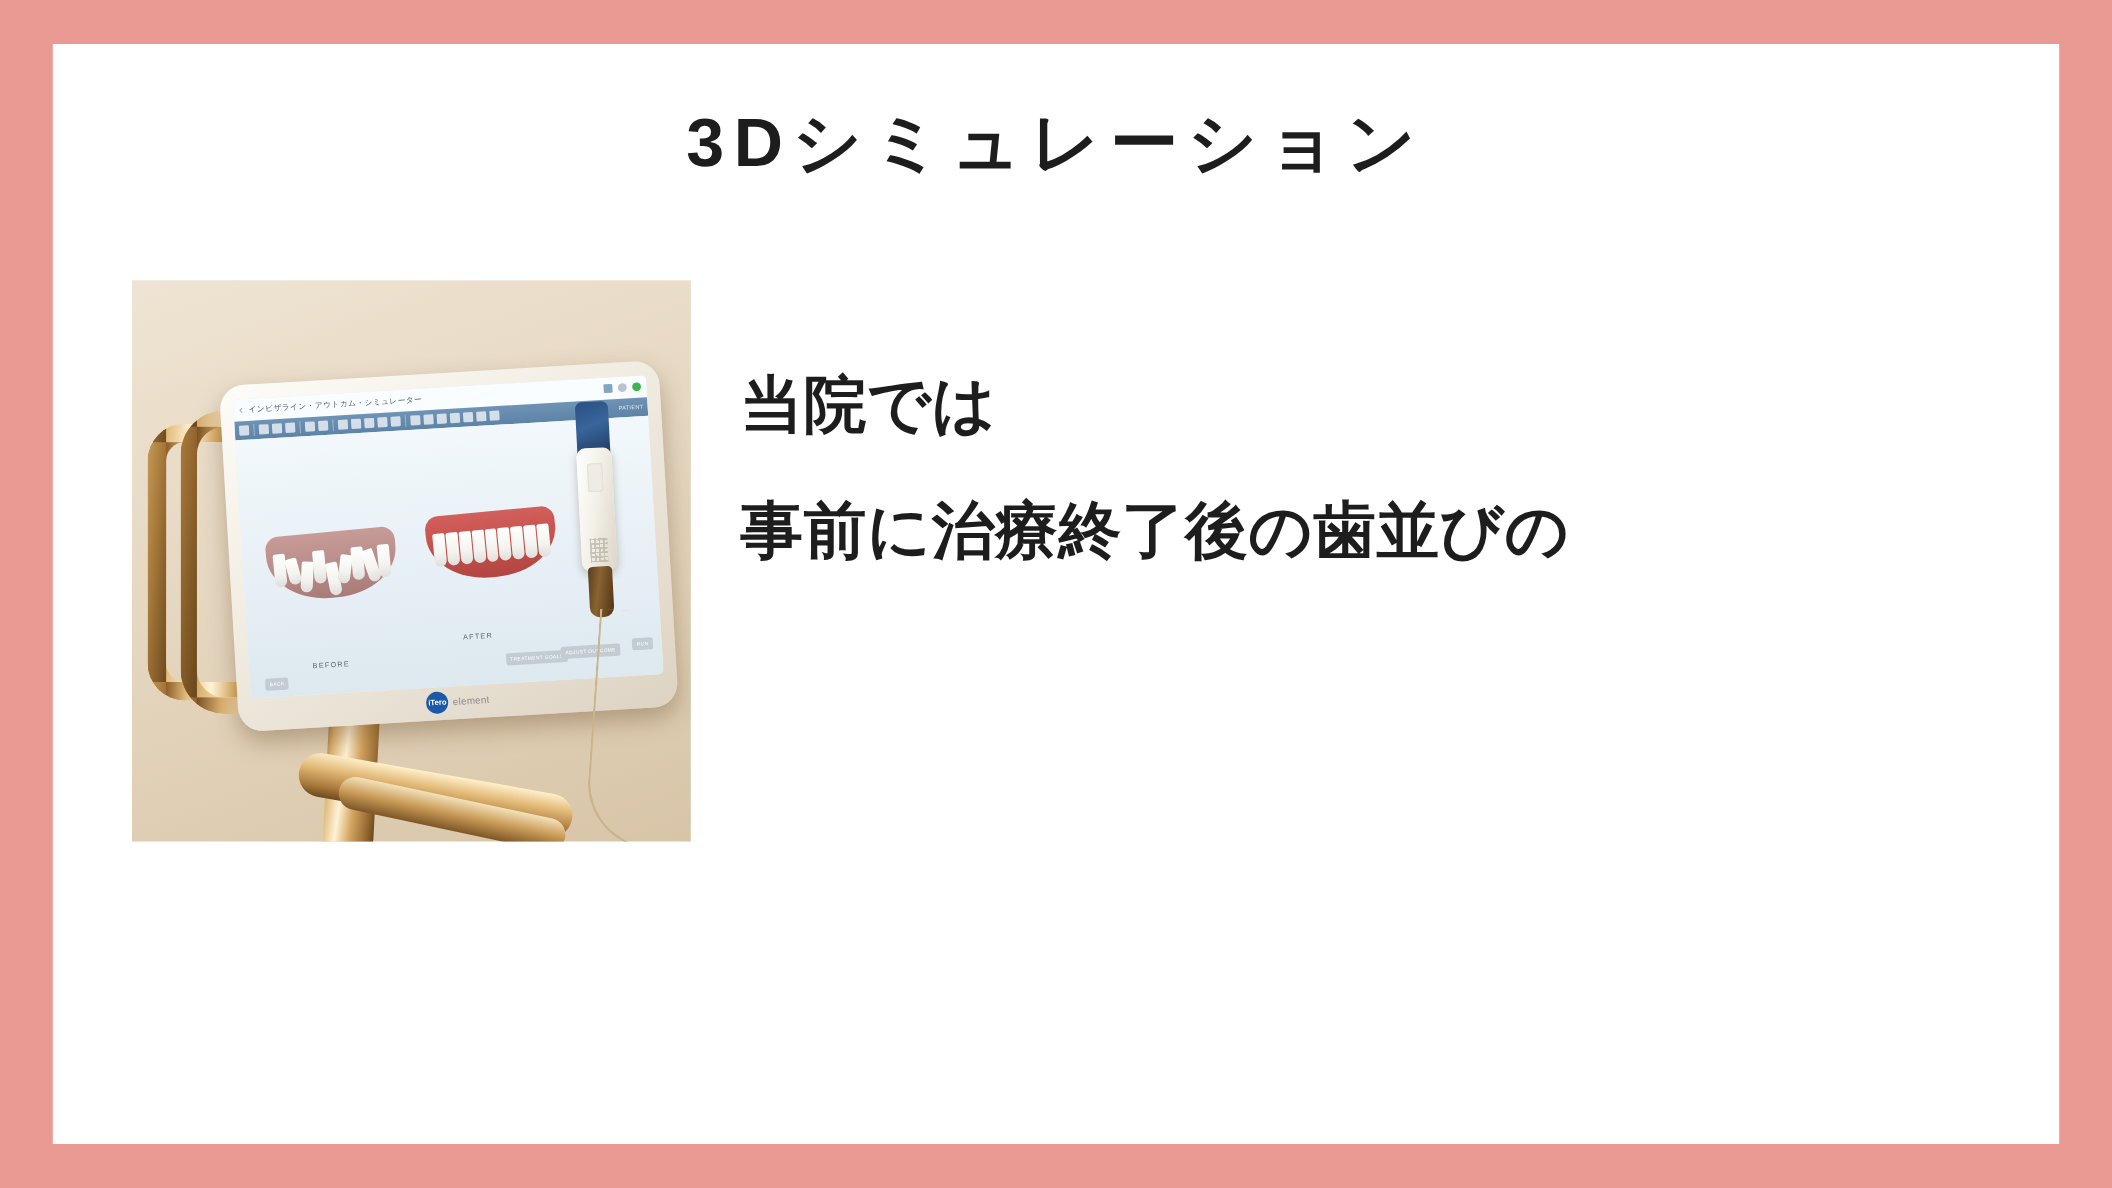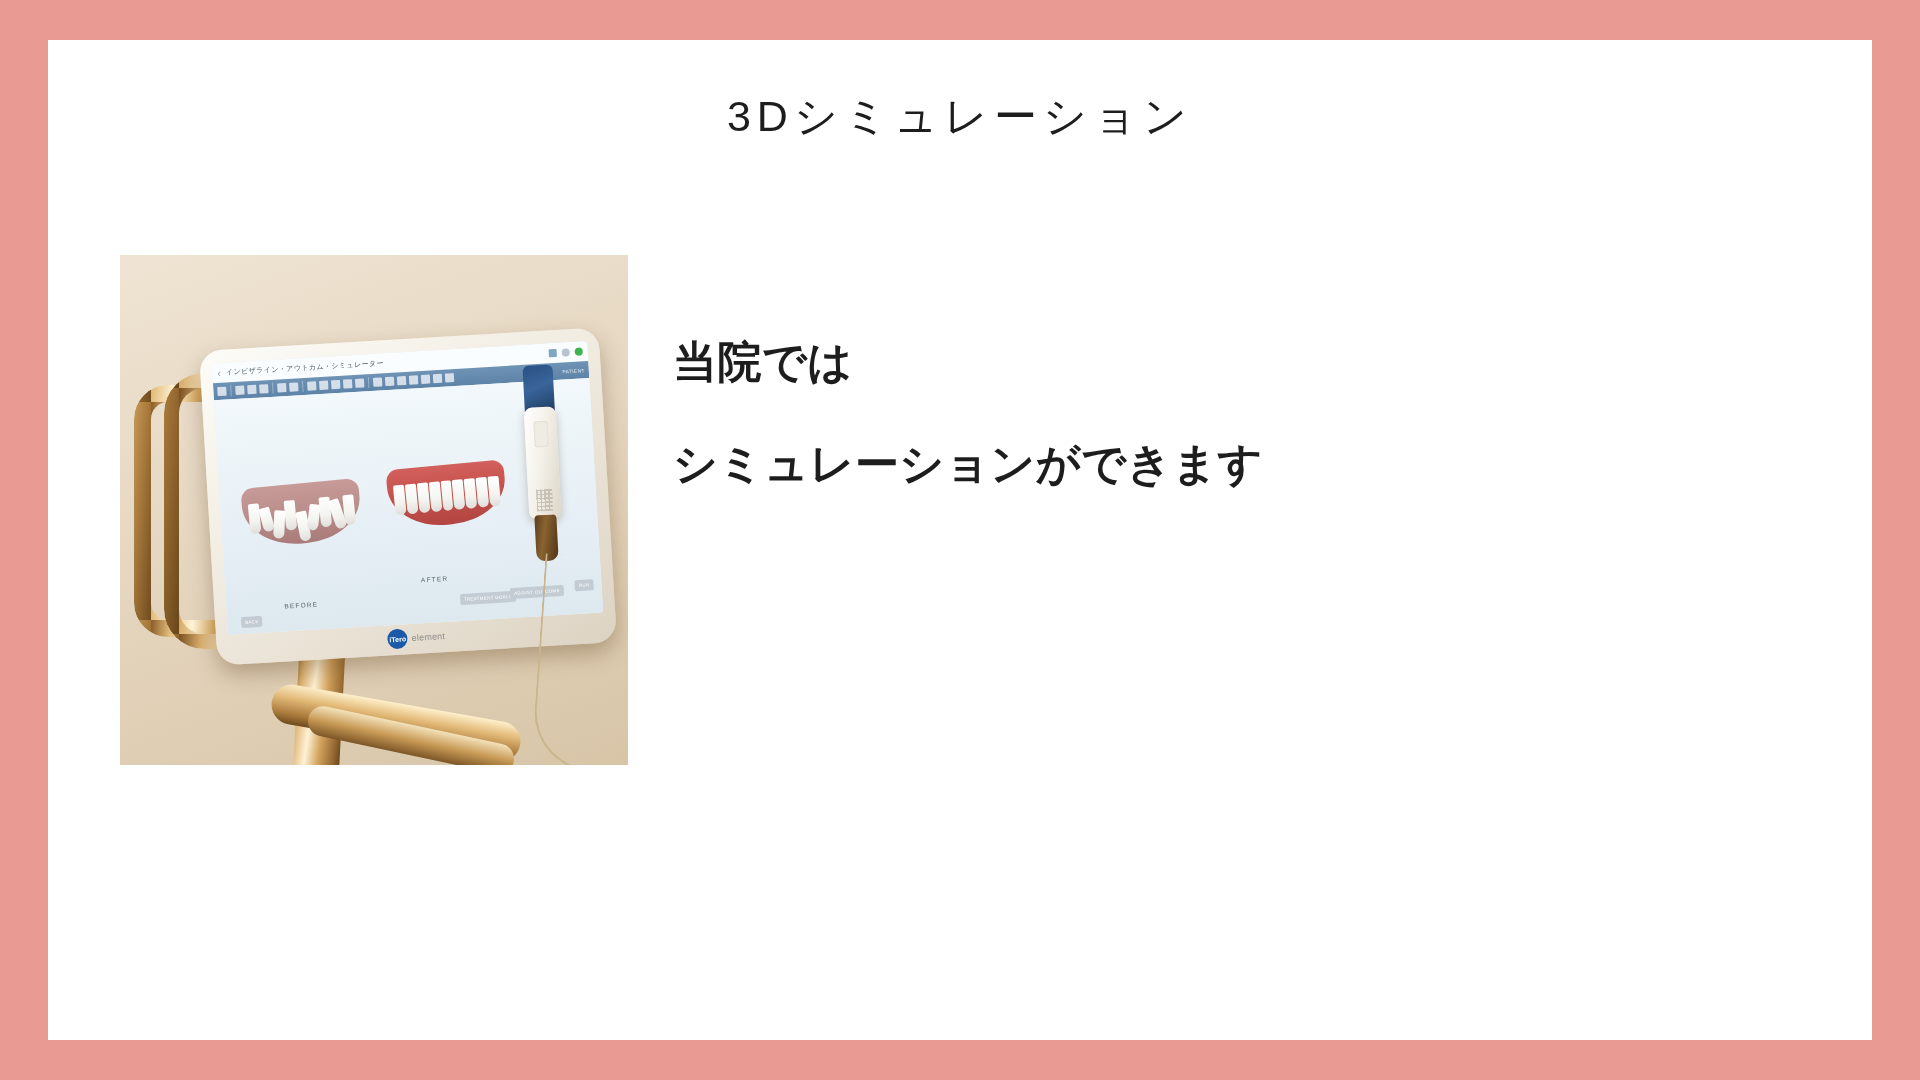--- a/index.html
+++ b/index.html
@@ -32,22 +32,22 @@
     overflow: hidden;
   }
 
   
   .page-title {
     position: absolute;
     top: 48px;
     left: 0;
     width: 100%;
     text-align: center;
-    font-size: 43px;
-    font-weight: 400;
+    font-size: 62px;
+    font-weight: 700;
     letter-spacing: 0.14em;
     color: #1d1d1d;
     white-space: nowrap;
   }
 
   
   .photo-frame {
     position: absolute;
     left: 72px;
     top: 215px;
@@ -342,21 +342,21 @@
   }
 
   
   .copy {
     position: absolute;
     left: 625px;
     top: 300px;
     width: 1130px;
   }
   .copy-line {
-    font-size: 44px;
+    font-size: 57px;
     font-weight: 700;
     color: #1d1d1d;
     line-height: 1.0;
     margin-bottom: 58px;
     letter-spacing: .01em;
     white-space: nowrap;
   }
   .copy-line:last-child { margin-bottom: 0; }
 </style>
 </head>
@@ -469,17 +469,17 @@
           <div class="wand-btn"></div>
           <div class="wand-grill"></div>
         </div>
         <div class="wand-tip"></div>
       </div>
       <div class="cable"></div>
     </div>
 
     <div class="copy">
       <div class="copy-line">当院では</div>
-      <div class="copy-line">シミュレーションができます</div>
+      <div class="copy-line">事前に治療終了後の歯並びの</div>
     </div>
 
   </div>
 </div>
 
 </body></html>

